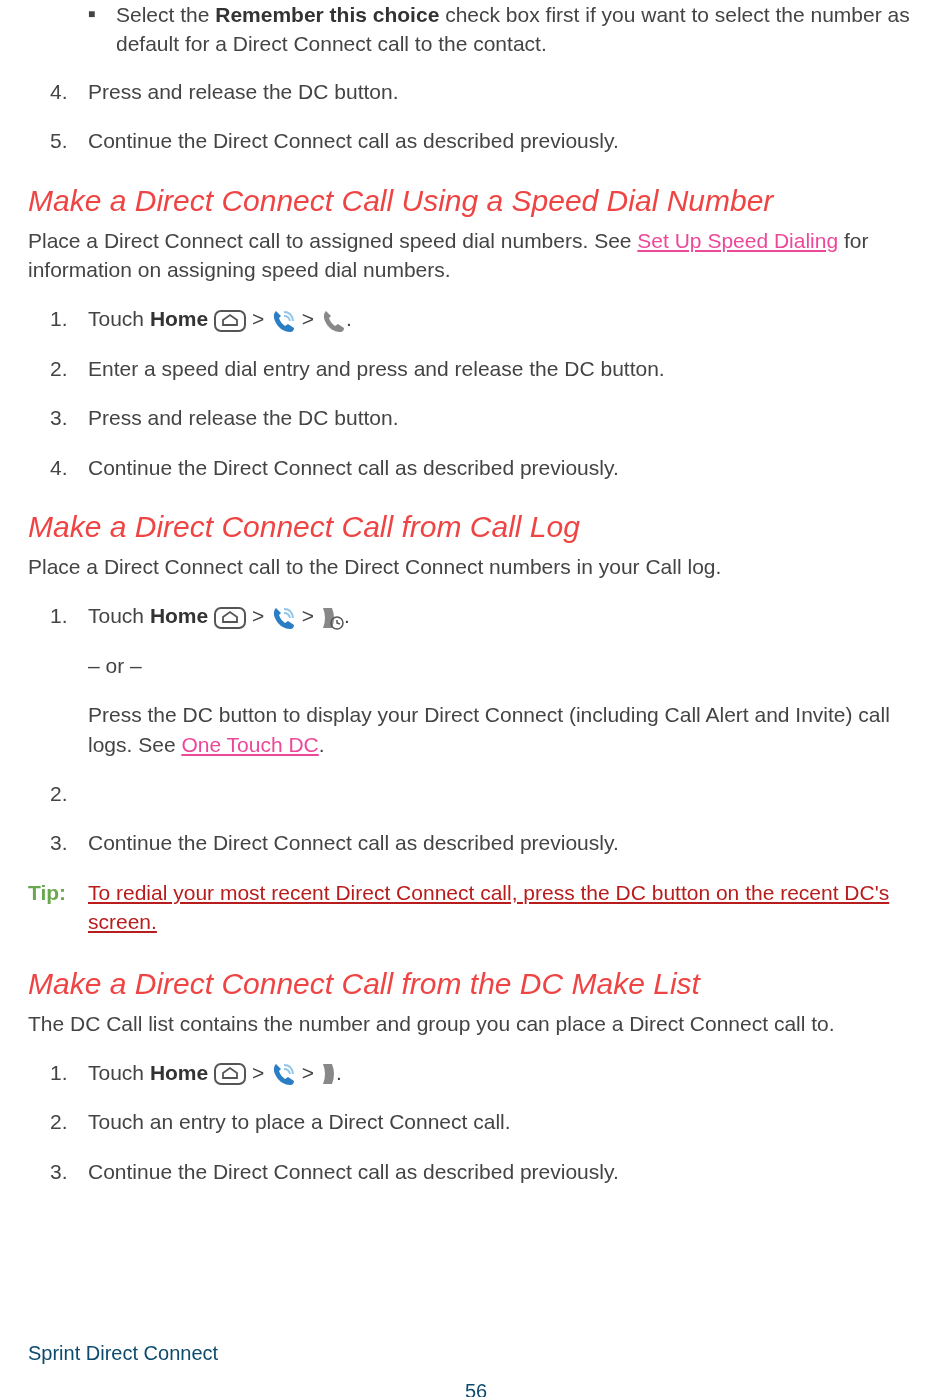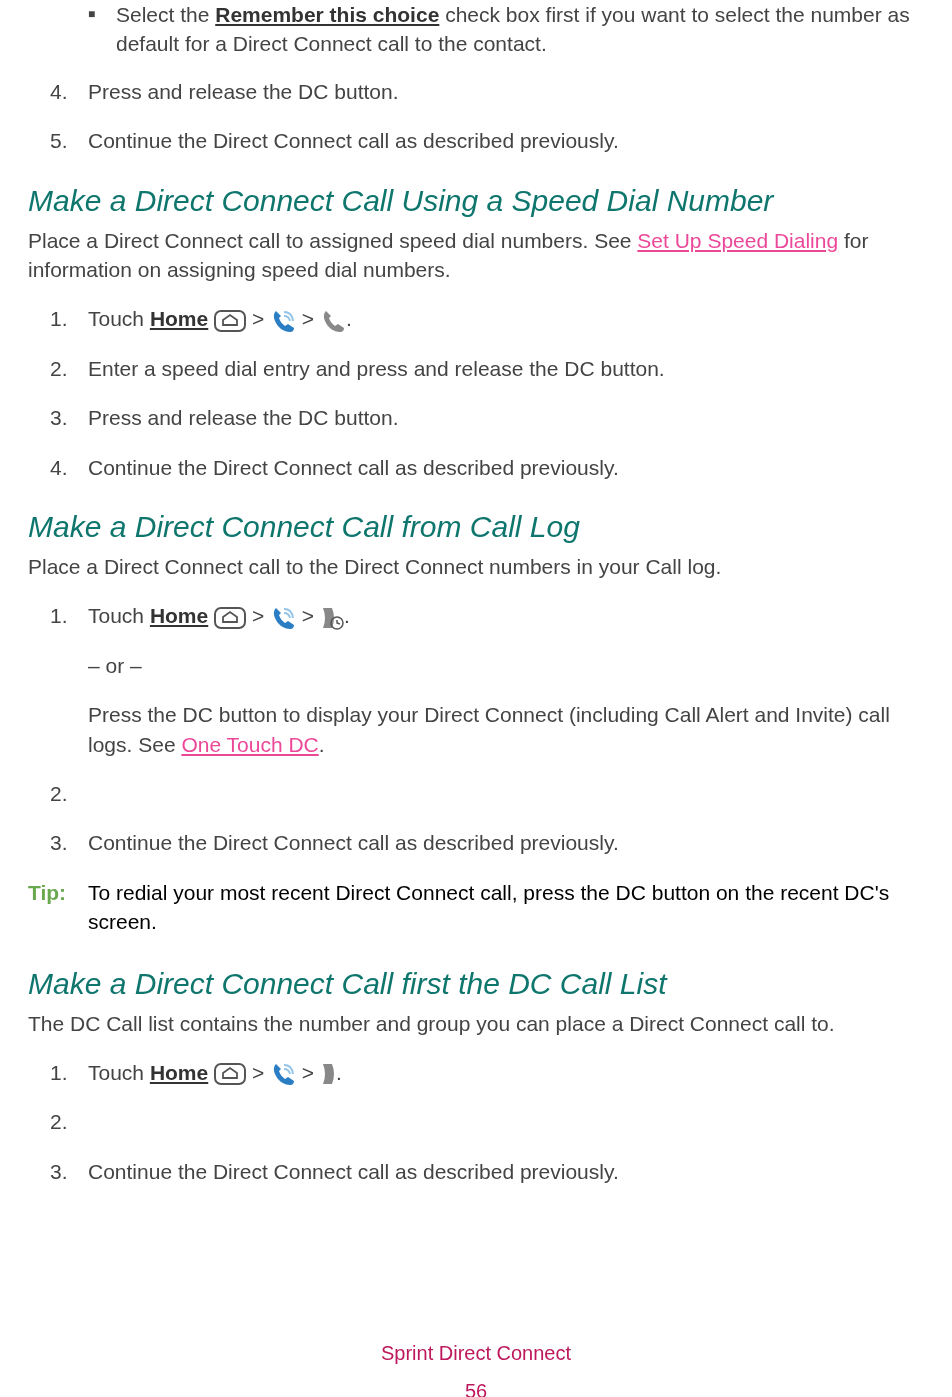--- a/index.html
+++ b/index.html
@@ -32,52 +32,51 @@
   }
   .numbered-marker {
     width: 38px;
     flex-shrink: 0;
   }
   .sub-para {
     margin-left: 60px;
     margin-bottom: 20px;
   }
   h2 {
-    color: #0f766e;
+    color: #ef4444;
     font-style: italic;
     font-weight: normal;
     font-size: 30px;
     margin-top: 24px;
     margin-bottom: 4px;
   }
   .section-intro {
     margin-bottom: 20px;
   }
   .link { color: #ec4899; text-decoration: underline; }
   .tip-row {
     display: flex;
     margin-bottom: 26px;
   }
   .tip-label {
     color: #6aa84f;
     font-weight: bold;
     width: 60px;
     flex-shrink: 0;
   }
-  .tip-text { color: #000000; }
-  strong { font-weight: bold; color: #333; text-decoration: underline; }
+  .tip-text { color: #b91c1c; text-decoration: underline; }
+  strong { font-weight: bold; color: #333; }
   .footer {
     position: absolute;
     bottom: 30px;
     left: 28px;
     right: 28px;
     display: flex;
-    color: #be185d;
+    color: #0c4a6e;
     font-size: 20px;
-    text-align: center;
   }
   .footer-title { flex: 1; }
   .footer-page { position: absolute; left: 50%; transform: translateX(-50%); margin-top: 38px; }
   svg { vertical-align: middle; }
 </style>
 </head>
 <body>
 
 <svg width="0" height="0" style="position:absolute">
   <defs>
@@ -183,39 +182,40 @@
 <div class="numbered-item">
   <div class="numbered-marker">3.</div>
   <div>Continue the Direct Connect call as described previously.</div>
 </div>
 
 <div class="tip-row">
   <div class="tip-label">Tip:</div>
   <div class="tip-text">To redial your most recent Direct Connect call, press the DC button on the recent DC's screen.</div>
 </div>
 
-<h2>Make a Direct Connect Call first the DC Call List</h2>
+<h2>Make a Direct Connect Call from the DC Make List</h2>
 <p class="section-intro">The DC Call list contains the number and group you can place a Direct Connect call to.</p>
 
 <div class="numbered-item">
   <div class="numbered-marker">1.</div>
   <div>
     <span>Touch </span><strong>Home</strong>
     <svg width="32" height="22">
         <use href="#home-icon"></use>
       </svg><span> &gt; </span><svg width="26" height="26">
         <use href="#phone-blue-icon"></use>
       </svg><span> &gt; </span><svg width="16" height="26">
         <use href="#dc-tab-icon"></use>
       </svg><span>.</span>
   </div>
 </div>
 
 <div class="numbered-item">
   <div class="numbered-marker">2.</div>
+  <div>Touch an entry to place a Direct Connect call.</div>
 </div>
 <div class="numbered-item">
   <div class="numbered-marker">3.</div>
   <div>Continue the Direct Connect call as described previously.</div>
 </div>
 
 <div class="footer">
   <span class="footer-title">Sprint Direct Connect</span>
   <span class="footer-page">56</span>
 </div>

